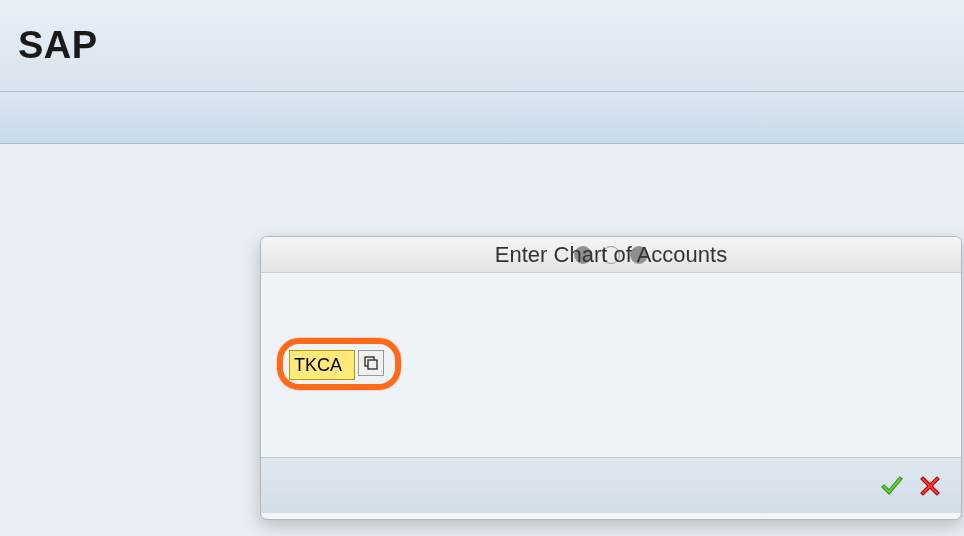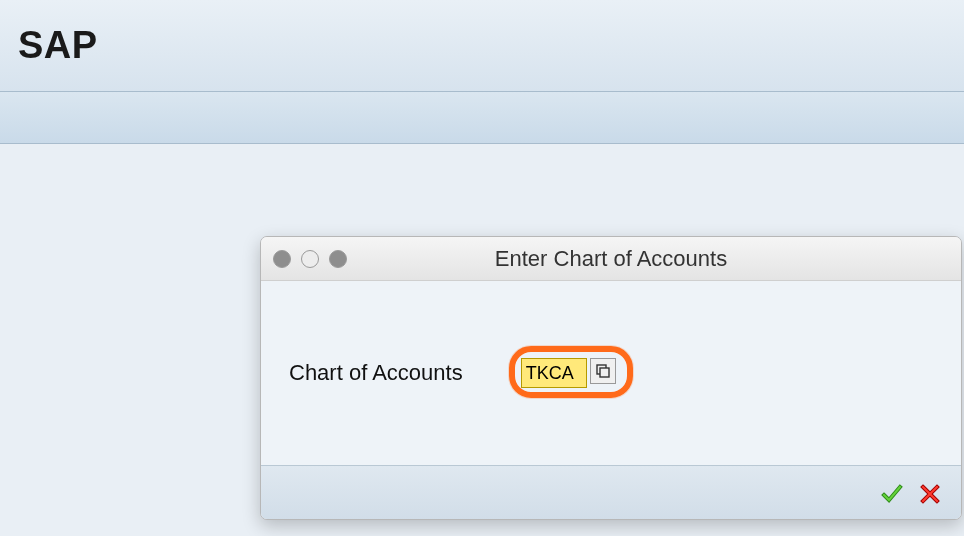--- a/index.html
+++ b/index.html
@@ -44,27 +44,28 @@
       top: 92px;
       width: 702px;
       height: 284px;
       background: #f2f5f8;
       border: 1px solid #b7b7b7;
       border-radius: 7px;
       box-shadow: 0 6px 18px rgba(0,0,0,0.22);
       overflow: hidden;
     }
     .dialog-titlebar {
-      height: 44px;
+      height: 36px;
       background: linear-gradient(#f5f5f5, #e4e4e4);
       border-bottom: 1px solid #cfcfcf;
       display: flex;
       align-items: center;
       padding: 0 12px;
       position: relative;
+      justify-content: center;
     }
     .traffic-lights { display: flex; gap: 10px; align-items: center;}
     .traffic-dot {
       width: 18px; height: 18px; border-radius: 50%;
       border: 1px solid #9a9a9a;
     }
     .dot-close { background: #8e8e8e; }
     .dot-min   { background: #ededed; }
     .dot-max   { background: #8e8e8e; }
     .dialog-title {
@@ -151,21 +152,20 @@
     <div class="dialog-titlebar">
       <div class="traffic-lights">
         <div class="traffic-dot dot-close"></div>
         <div class="traffic-dot dot-min"></div>
         <div class="traffic-dot dot-max"></div>
       </div>
       <div class="dialog-title">Enter Chart of Accounts</div>
     </div>
 
     <div class="dialog-body">
-      <div class="field-label">Chart of Accounts</div>
       <div class="input-wrap">
         <div class="highlight-ring"></div>
         <input class="coa-input" type="text" value="TKCA" style="">
         <div class="f4-button" title="Value help">
           <svg width="16" height="16" viewBox="0 0 16 16">
             <rect x="2" y="2" width="9" height="9" fill="none" stroke="#333" stroke-width="1.4"></rect>
             <rect x="5" y="5" width="9" height="9" fill="#f0f0f0" stroke="#333" stroke-width="1.4"></rect>
           </svg>
         </div>
       </div>

